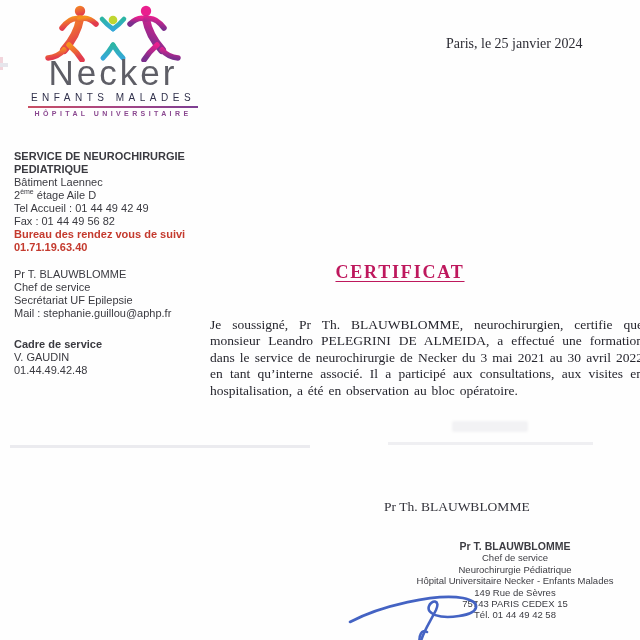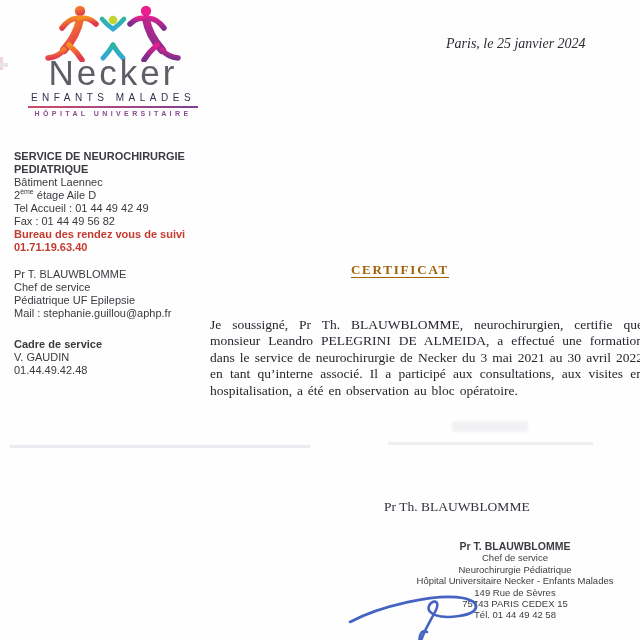--- a/index.html
+++ b/index.html
@@ -20,38 +20,38 @@
   }
   .logo-divider{height:2px;margin:3px 2px 2px 2px;
     background:linear-gradient(90deg,#c94f63,#a84684,#7d3f93);}
   .logo-tagline{
     font-size:7px;font-weight:bold;color:#8a4890;letter-spacing:3.4px;
     margin-top:2px;white-space:nowrap;
   }
   
   .dateline{
     position:absolute;left:446px;top:36px;
-    font-family:"Liberation Serif",serif;font-size:14px;color:#2c2c34;font-style:italic;
+    font-family:"Liberation Serif",serif;font-size:14px;color:#2c2c34;
   }
   
   .contact{
     position:absolute;left:14px;top:150px;width:210px;
     font-size:11px;line-height:13px;color:#3a3a40;
   }
   .contact .b{font-weight:bold;}
   .contact .red{color:#c43a2e;font-weight:bold;}
   .contact .gap14{margin-top:14px;}
   .contact .gap18{margin-top:18px;}
   .contact sup{font-size:7px;vertical-align:super;line-height:0;}
   .c-line{white-space:pre;}
   
   .cert-title{
     position:absolute;left:300px;top:262px;width:200px;text-align:center;
-    font-family:"Liberation Serif",serif;font-size:13px;font-weight:bold;
-    letter-spacing:1.8px;color:#a16207;
+    font-family:"Liberation Serif",serif;font-size:18px;font-weight:bold;
+    letter-spacing:1.8px;color:#be185d;
     text-decoration:underline;text-underline-offset:3px;
   }
   
   .body-par{
     position:absolute;left:186px;top:317px;width:433px;
     font-family:"Liberation Serif",serif;font-size:13.5px;line-height:16.4px;
     color:#26262e;text-align:justify;word-spacing:1.5px;margin-left:24px;
   }
   
   .signer{
@@ -135,21 +135,21 @@
     <div class="c-line b">SERVICE DE NEUROCHIRURGIE</div>
     <div class="c-line b">PEDIATRIQUE</div>
     <div class="c-line">Bâtiment Laennec</div>
     <div class="c-line"><span>2</span><sup>ème</sup><span> étage Aile D</span></div>
     <div class="c-line">Tel Accueil : 01 44 49 42 49</div>
     <div class="c-line">Fax : 01 44 49 56 82</div>
     <div class="c-line red">Bureau des rendez vous de suivi</div>
     <div class="c-line red">01.71.19.63.40</div>
     <div class="c-line gap14">Pr T. BLAUWBLOMME</div>
     <div class="c-line">Chef de service</div>
-    <div class="c-line">Pédiatrique UF Epilepsie</div>
+    <div class="c-line">Secrétariat UF Epilepsie</div>
     <div class="c-line">Mail : stephanie.guillou@aphp.fr</div>
     <div class="c-line b gap18">Cadre de service</div>
     <div class="c-line">V. GAUDIN</div>
     <div class="c-line">01.44.49.42.48</div>
   </div>
 
   <div class="cert-title">CERTIFICAT</div>
 
   <div class="body-par">Je soussigné, Pr Th. BLAUWBLOMME, neurochirurgien, certifie que monsieur Leandro PELEGRINI DE ALMEIDA, a effectué une formation dans le service de neurochirurgie de Necker du 3 mai 2021 au 30 avril 2022 en tant qu’interne associé. Il a participé aux consultations, aux visites en hospitalisation, a été en observation au bloc opératoire.</div>
 

